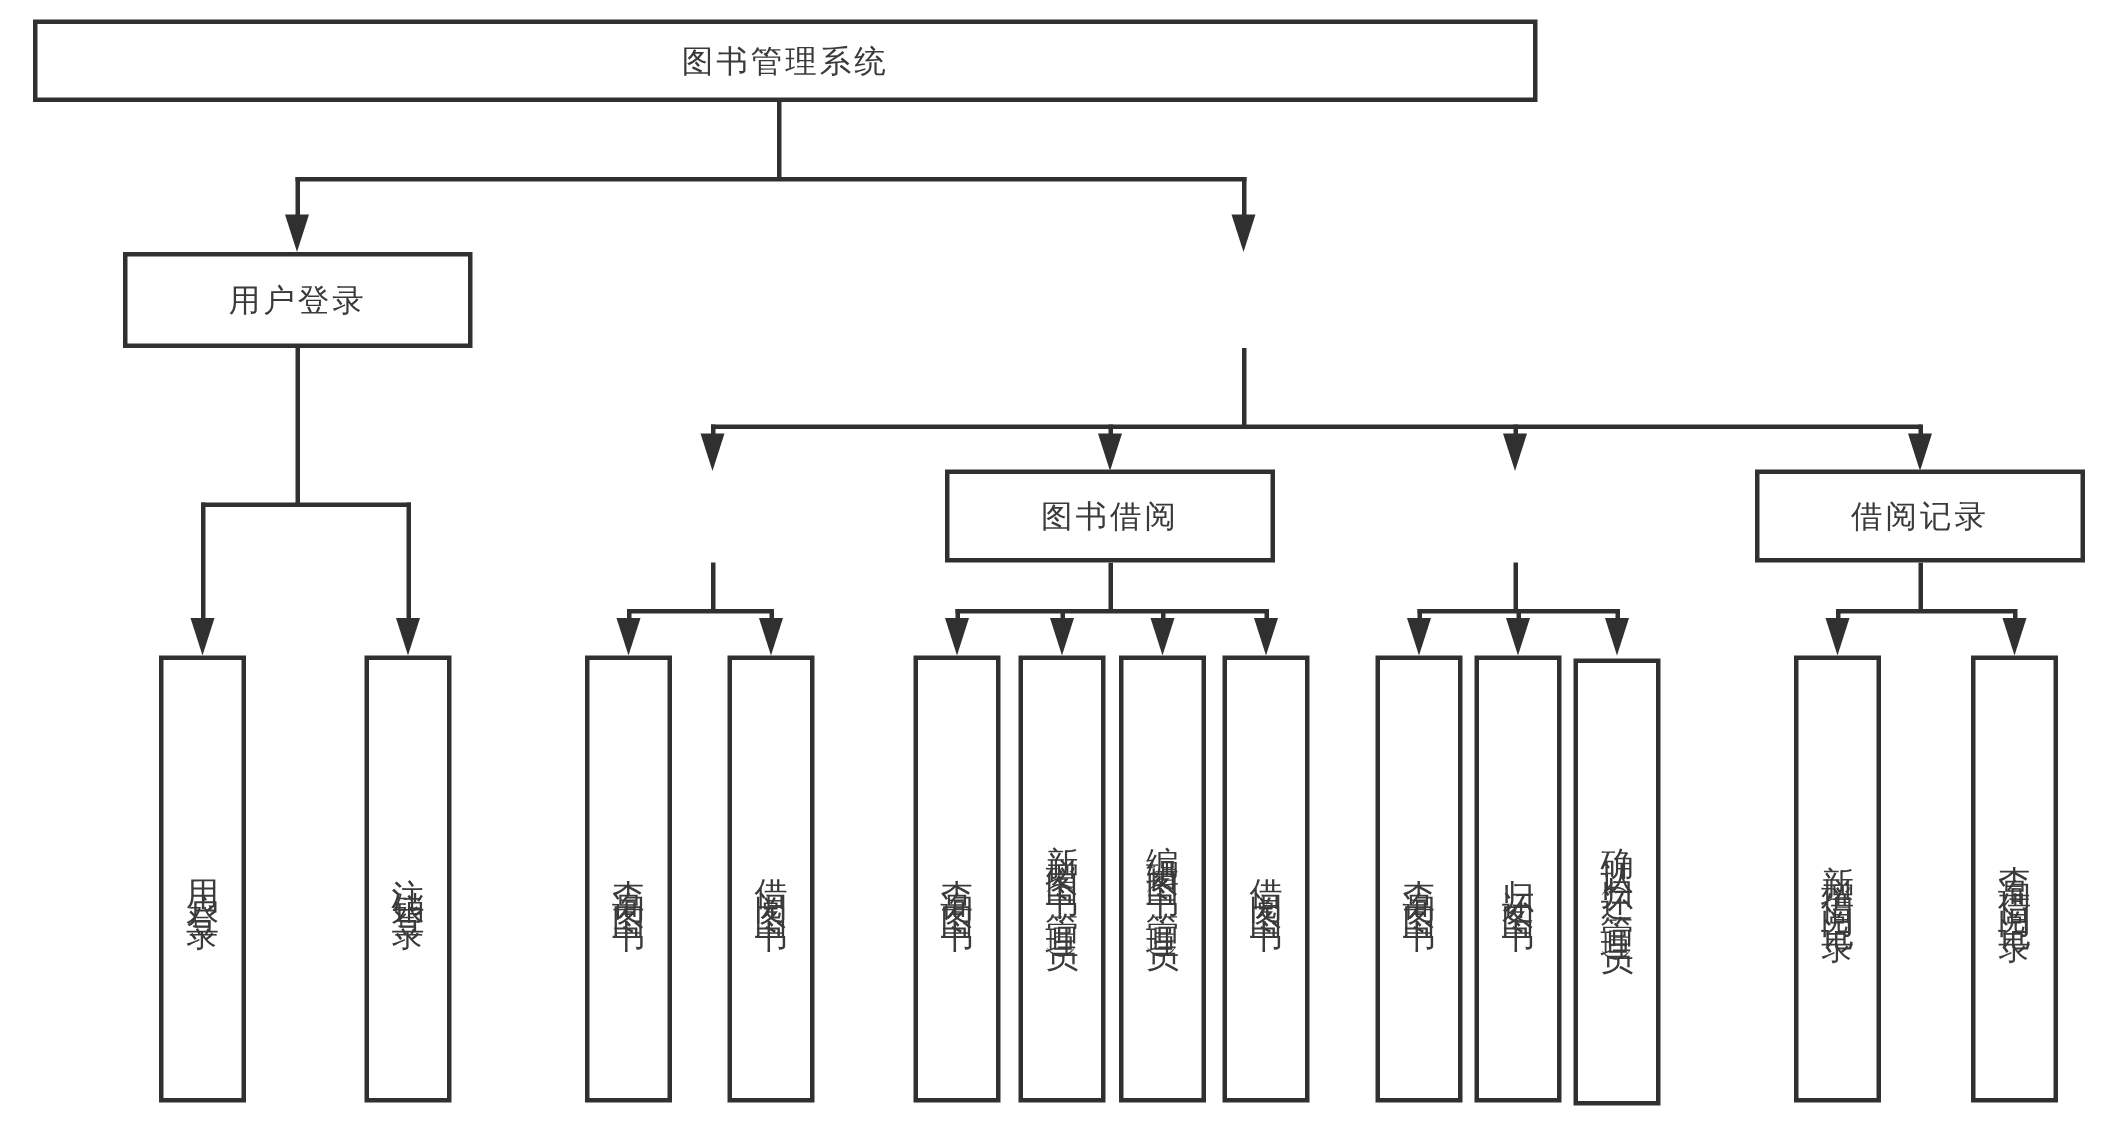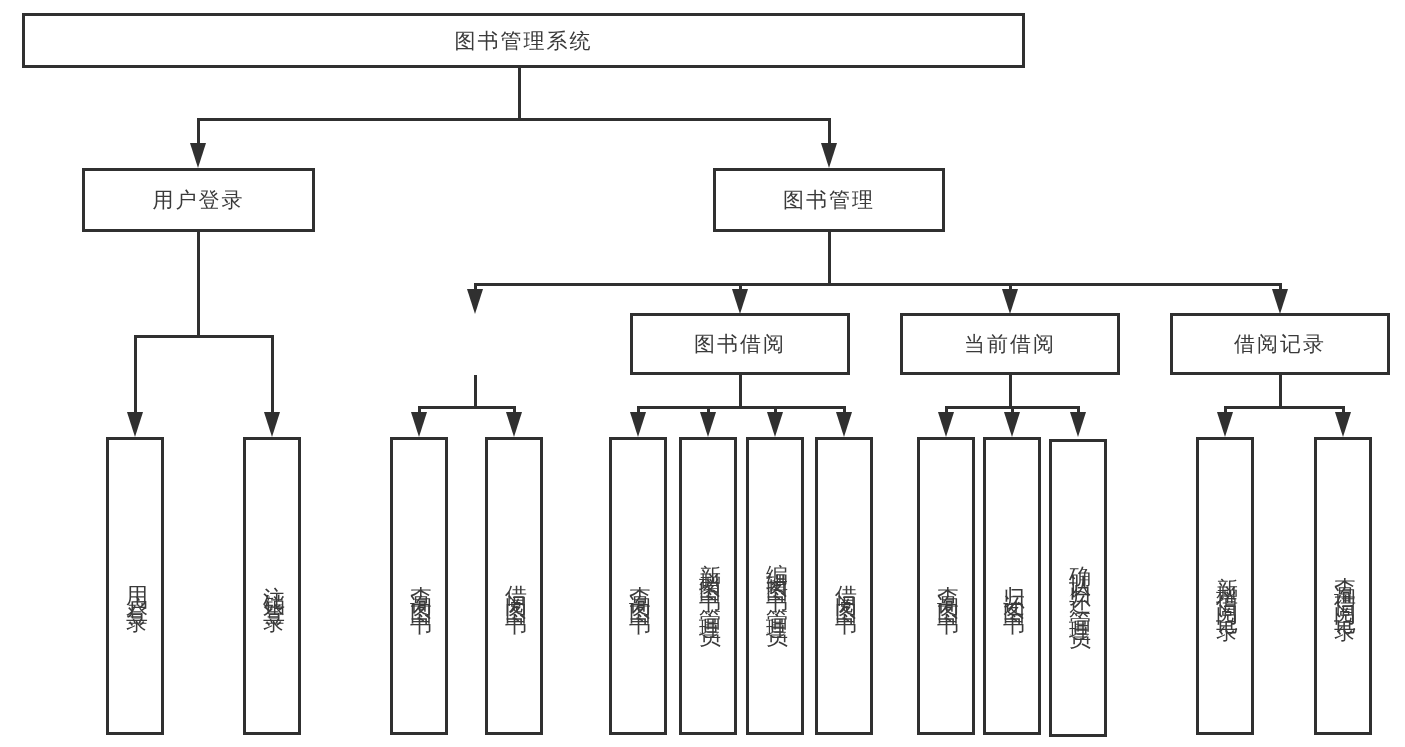--- a/index.html
+++ b/index.html
@@ -4,21 +4,21 @@
 <style>
   :root{
     --line:#303030;
     --text:#3a3a3a;
   }
   html,body{margin:0;padding:0;background:#ffffff;}
   .canvas{
     position:relative;
     width:1405px;height:747px;
     background:#ffffff;
-    font-family:Liberation Mono, monospace;
+    font-family:Liberation Sans, sans-serif;
     overflow:hidden;
   }
   .box{
     position:absolute;
     box-sizing:border-box;
     border:3px solid var(--line);
     background:#ffffff;
     display:flex;align-items:center;justify-content:center;
     color:var(--text);
     font-size:21px;
@@ -73,23 +73,20 @@
   <div class="vl" style="left:518px;top:68px;height:52px;"></div>
   <div class="hl" style="left:197px;top:118px;width:634px;"></div>
   <div class="vl" style="left:197px;top:118px;height:28px;"></div>
   <div class="arr" style="left:190px;top:143px;"></div>
   <div class="vl" style="left:828px;top:118px;height:28px;"></div>
   <div class="arr" style="left:821px;top:143px;"></div>
 
   <div class="box" style="left:82px;top:168px;width:233px;height:64px;">
     <span>用户登录</span>
   </div>
-  <div class="box" style="left:713px;top:168px;width:232px;height:64px;">
-    <span>图书管理</span>
-  </div>
 
   <div class="vl" style="left:197px;top:232px;height:105px;"></div>
   <div class="hl" style="left:134px;top:335px;width:140px;"></div>
   <div class="vl" style="left:134px;top:335px;height:80px;"></div>
   <div class="arr" style="left:127px;top:412px;"></div>
   <div class="vl" style="left:271px;top:335px;height:80px;"></div>
   <div class="arr" style="left:264px;top:412px;"></div>
 
   <div class="vl" style="left:828px;top:232px;height:53px;"></div>
   <div class="hl" style="left:474px;top:283px;width:807px;"></div>
@@ -97,23 +94,20 @@
   <div class="arr" style="left:467px;top:289px;"></div>
   <div class="vl" style="left:739px;top:283px;height:10px;"></div>
   <div class="arr" style="left:732px;top:289px;"></div>
   <div class="vl" style="left:1009px;top:283px;height:10px;"></div>
   <div class="arr" style="left:1002px;top:289px;"></div>
   <div class="vl" style="left:1279px;top:283px;height:10px;"></div>
   <div class="arr" style="left:1272px;top:289px;"></div>
 
   <div class="box" style="left:630px;top:313px;width:220px;height:62px;">
     <span>图书借阅</span>
-  </div>
-  <div class="box" style="left:900px;top:313px;width:220px;height:62px;">
-    <span>当前借阅</span>
   </div>
   <div class="box" style="left:1170px;top:313px;width:220px;height:62px;">
     <span>借阅记录</span>
   </div>
 
   <div class="vl" style="left:474px;top:375px;height:33px;"></div>
   <div class="hl" style="left:418px;top:406px;width:97px;"></div>
   <div class="vl" style="left:418px;top:406px;height:9px;"></div>
   <div class="arr" style="left:411px;top:412px;"></div>
   <div class="vl" style="left:513px;top:406px;height:9px;"></div>

